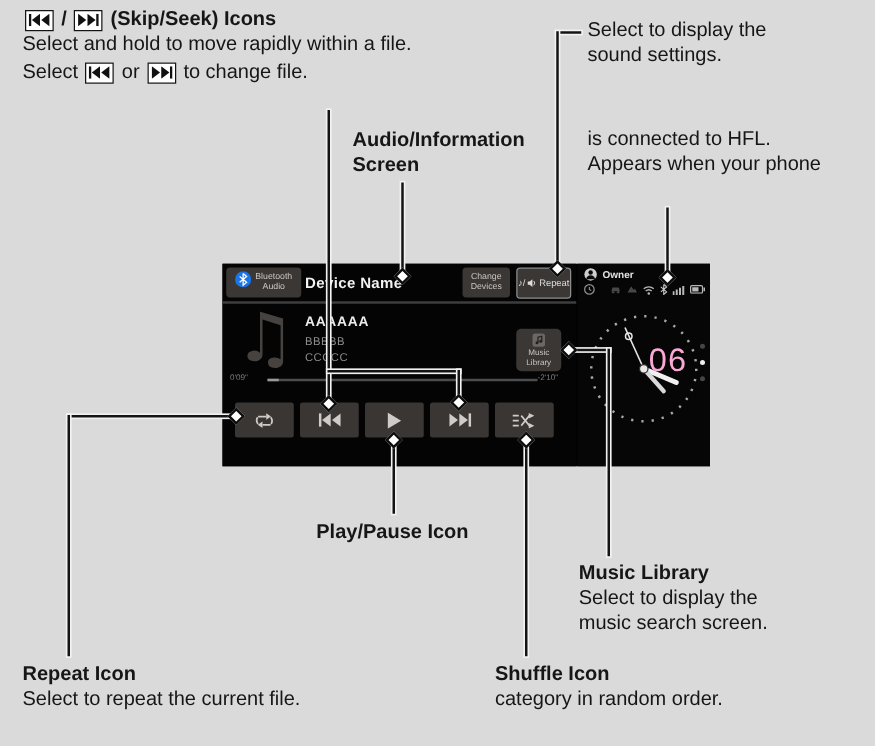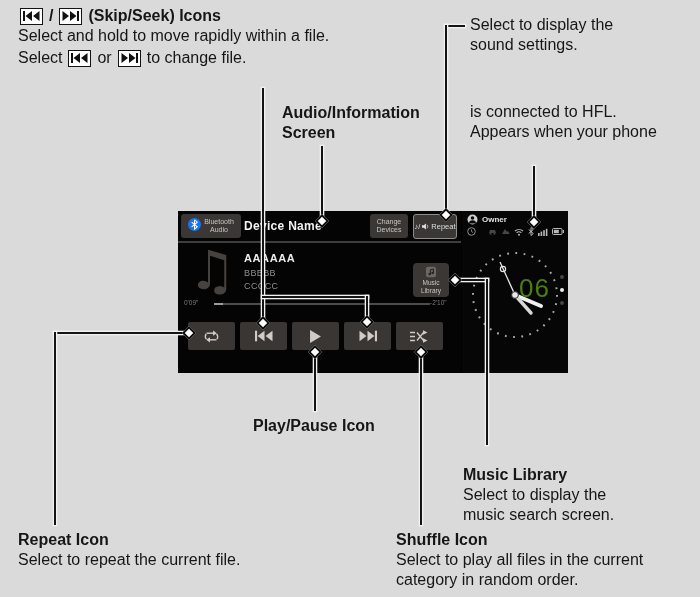--- a/index.html
+++ b/index.html
@@ -36,21 +36,21 @@
   .time{position:absolute;font-size:6.5px;color:#7d7d7d;}
   .track{position:absolute;left:36px;top:92px;width:216px;height:2px;background:#4c4c4c;}
   .played{position:absolute;left:0;top:0;width:9px;height:2px;background:#9a9a9a;}
   .tp{position:absolute;top:111px;width:47px;height:28px;background:#3a3634;border-radius:2px;
       display:flex;align-items:center;justify-content:center;}
   .clockp{position:absolute;left:284px;top:0;width:106px;height:162px;background:#060606;}
   .owner{position:absolute;left:5px;top:3px;display:flex;align-items:center;gap:4px;
          color:#e2e2e2;font-size:8px;font-weight:bold;}
   .strip{position:absolute;left:0;top:15px;width:106px;height:11px;}
   .sgrp{position:absolute;right:4px;top:1px;display:flex;align-items:center;gap:4px;}
-  .hour{position:absolute;left:57px;top:62px;font-size:26px;color:#4d7c0f;letter-spacing:1px;}
+  .hour{position:absolute;left:57px;top:62px;font-size:26px;color:#f9a8d4;letter-spacing:1px;}
   .pdot{position:absolute;left:98px;width:4px;height:4px;border-radius:50%;}
 </style>
 </head>
 <body>
 
 <div class="page">
 
   <div class="blk" style="left:18px;top:6px;">
     <div class="t row">
       <span class="kbox">
@@ -104,34 +104,33 @@
 
   <div class="blk" style="left:253px;top:416px;">
     <div class="t">Play/Pause Icon</div>
   </div>
 
   <div class="blk" style="left:282px;top:103px;">
     <div class="t">Audio/Information</div>
     <div class="t">Screen</div>
   </div>
 
-  <div class="blk" style="left:463px;top:449px;margin-top:16px;">
+  <div class="blk" style="left:463px;top:449px;">
     <div class="t">Music Library</div>
     <div class="b">Select to display the</div>
     <div class="b">music search screen.</div>
   </div>
 
   <div class="blk" style="left:18px;top:530px;">
     <div class="t">Repeat Icon</div>
     <div class="b">Select to repeat the current file.</div>
   </div>
 
   <div class="blk" style="left:396px;top:530px;">
     <div class="t">Shuffle Icon</div>
-    <div class="b">Select to play all files in the current</div>
     <div class="b">category in random order.</div>
   </div>
 
   <div class="screen">
     <div class="audio">
       <div class="topbar">
         <div class="btn" style="left:3px;top:3px;width:60px;height:24px;gap:3px;">
           <span>
             <svg width="13" height="13" viewBox="0 0 14 14">
                 <circle cx="7" cy="7" r="7" fill="#1b74e8"></circle>

